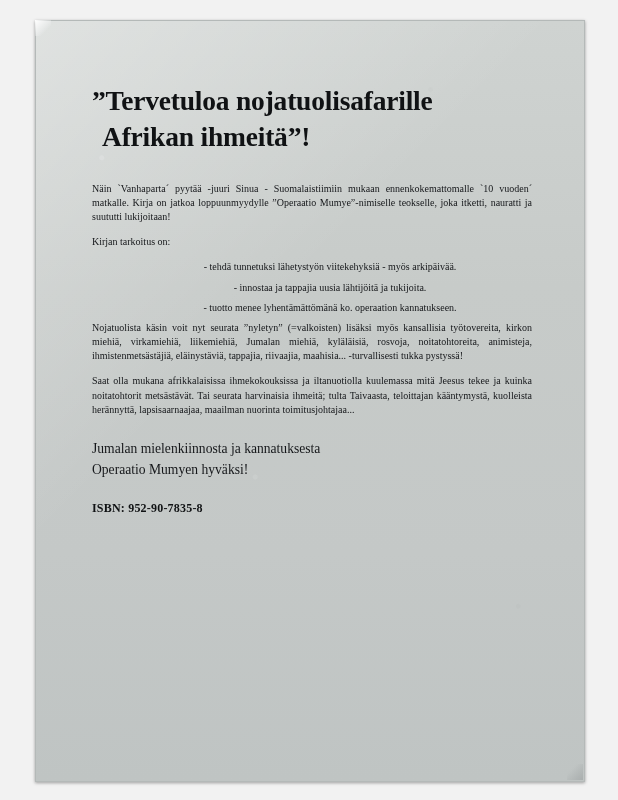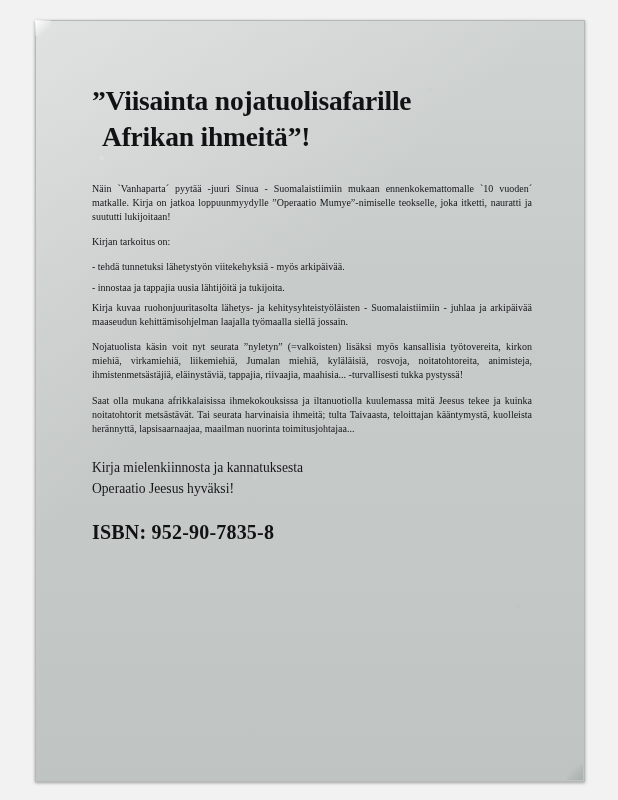--- a/index.html
+++ b/index.html
@@ -64,31 +64,31 @@
   }
   p.body {
     font-family: "Liberation Serif", serif;
     font-size: 10px;
     line-height: 1.42;
     text-align: justify;
     margin: 0 0 11px 0;
     color: #15171a;
   }
   p.tight { }
-  p.bullet { margin-bottom: 6px; text-align: left; }
+  p.bullet { margin-bottom: 6px; text-align: center; margin-left: 36px; }
   .closing {
     margin-top: 22px;
     font-size: 13.6px;
     line-height: 1.45;
     color: #15171a;
   }
   .closing div { margin-bottom: 1px; }
   .isbn {
     margin-top: 22px;
-    font-size: 20px;
+    font-size: 12px;
     font-weight: bold;
     letter-spacing: 0.2px;
     color: #101214;
   }
   .corner {
     position: absolute;
     width: 16px;
     height: 16px;
     pointer-events: none;
   }
@@ -99,38 +99,38 @@
 <body>
 
 <div class="scan-bg"></div>
 
 <div class="book-back">
   <div class="paper-noise"></div>
 
   <div class="content">
 
     <h1 class="title">
-      <span>”Viisainta nojatuolisafarille</span>
+      <span>”Tervetuloa nojatuolisafarille</span>
       <span class="line2">Afrikan ihmeitä”!</span>
     </h1>
 
     <p class="body">Näin `Vanhaparta´ pyytää -juuri Sinua - Suomalaistiimiin mukaan ennenkokemattomalle `10 vuoden´ matkalle. Kirja on jatkoa loppuunmyydylle ”Operaatio Mumye”-nimiselle teokselle, joka itketti, nauratti ja suututti lukijoitaan!</p>
 
     <p class="body tight">Kirjan tarkoitus on:</p>
 
     <p class="body bullet">- tehdä tunnetuksi lähetystyön viitekehyksiä - myös arkipäivää.</p>
     <p class="body bullet">- innostaa  ja tappajia uusia lähtijöitä ja tukijoita.</p>
+    <p class="body bullet">- tuotto menee lyhentämättömänä ko. operaation kannatukseen.</p>
 
-    <p class="body">Kirja kuvaa ruohonjuuritasolta lähetys- ja kehitysyhteistyöläisten - Suomalaistiimiin - juhlaa ja arkipäivää maaseudun kehittämisohjelman laajalla työmaalla siellä jossain.</p>
     <p class="body">Nojatuolista käsin voit nyt seurata ”nyletyn” (=valkoisten) lisäksi myös kansallisia työtovereita, kirkon miehiä, virkamiehiä, liikemiehiä, Jumalan miehiä, kyläläisiä, rosvoja, noitatohtoreita, animisteja, ihmistenmetsästäjiä, eläinystäviä, tappajia, riivaajia, maahisia... -turvallisesti tukka pystyssä!</p>
     <p class="body">Saat olla mukana afrikkalaisissa ihmekokouksissa ja iltanuotiolla kuulemassa mitä Jeesus tekee ja kuinka noitatohtorit metsästävät. Tai seurata harvinaisia ihmeitä; tulta Taivaasta, teloittajan kääntymystä, kuolleista herännyttä, lapsisaarnaajaa, maailman nuorinta toimitusjohtajaa...</p>
 
     <div class="closing">
-      <div>Kirja mielenkiinnosta ja kannatuksesta</div>
-      <div>Operaatio Jeesus hyväksi!</div>
+      <div>Jumalan mielenkiinnosta ja kannatuksesta</div>
+      <div>Operaatio Mumyen hyväksi!</div>
     </div>
 
     <div class="isbn">ISBN: 952-90-7835-8</div>
 
   </div>
 </div>
 
 <div class="corner tl"></div>
 <div class="corner br"></div>
 

